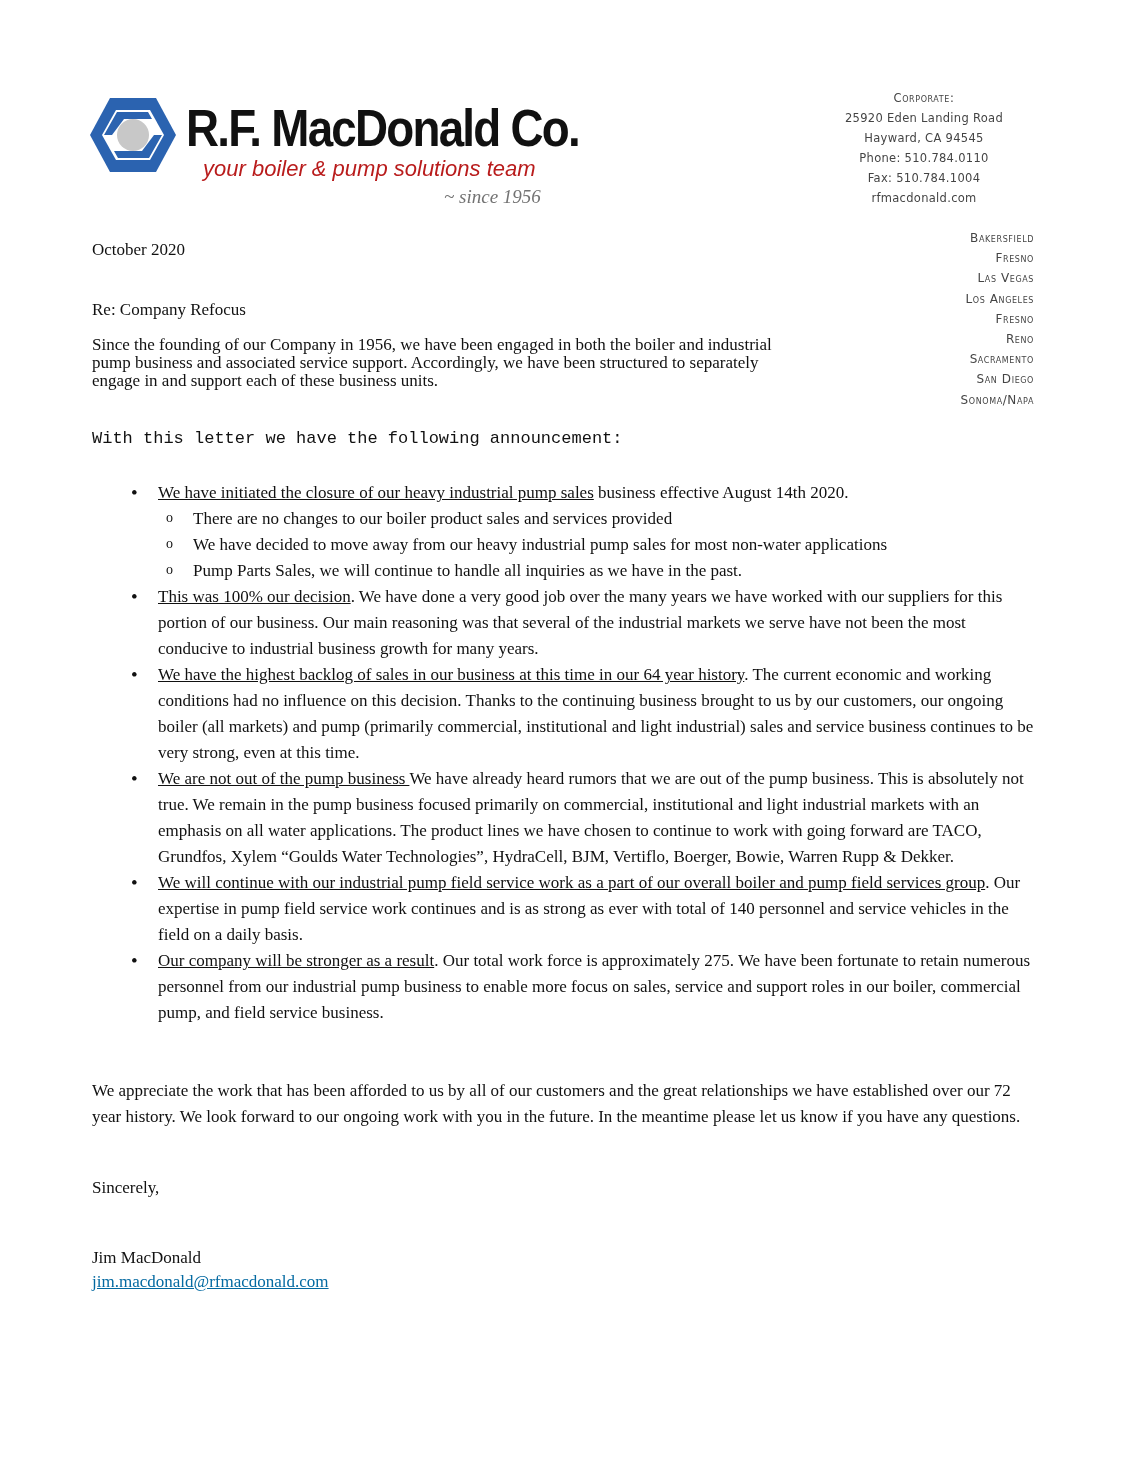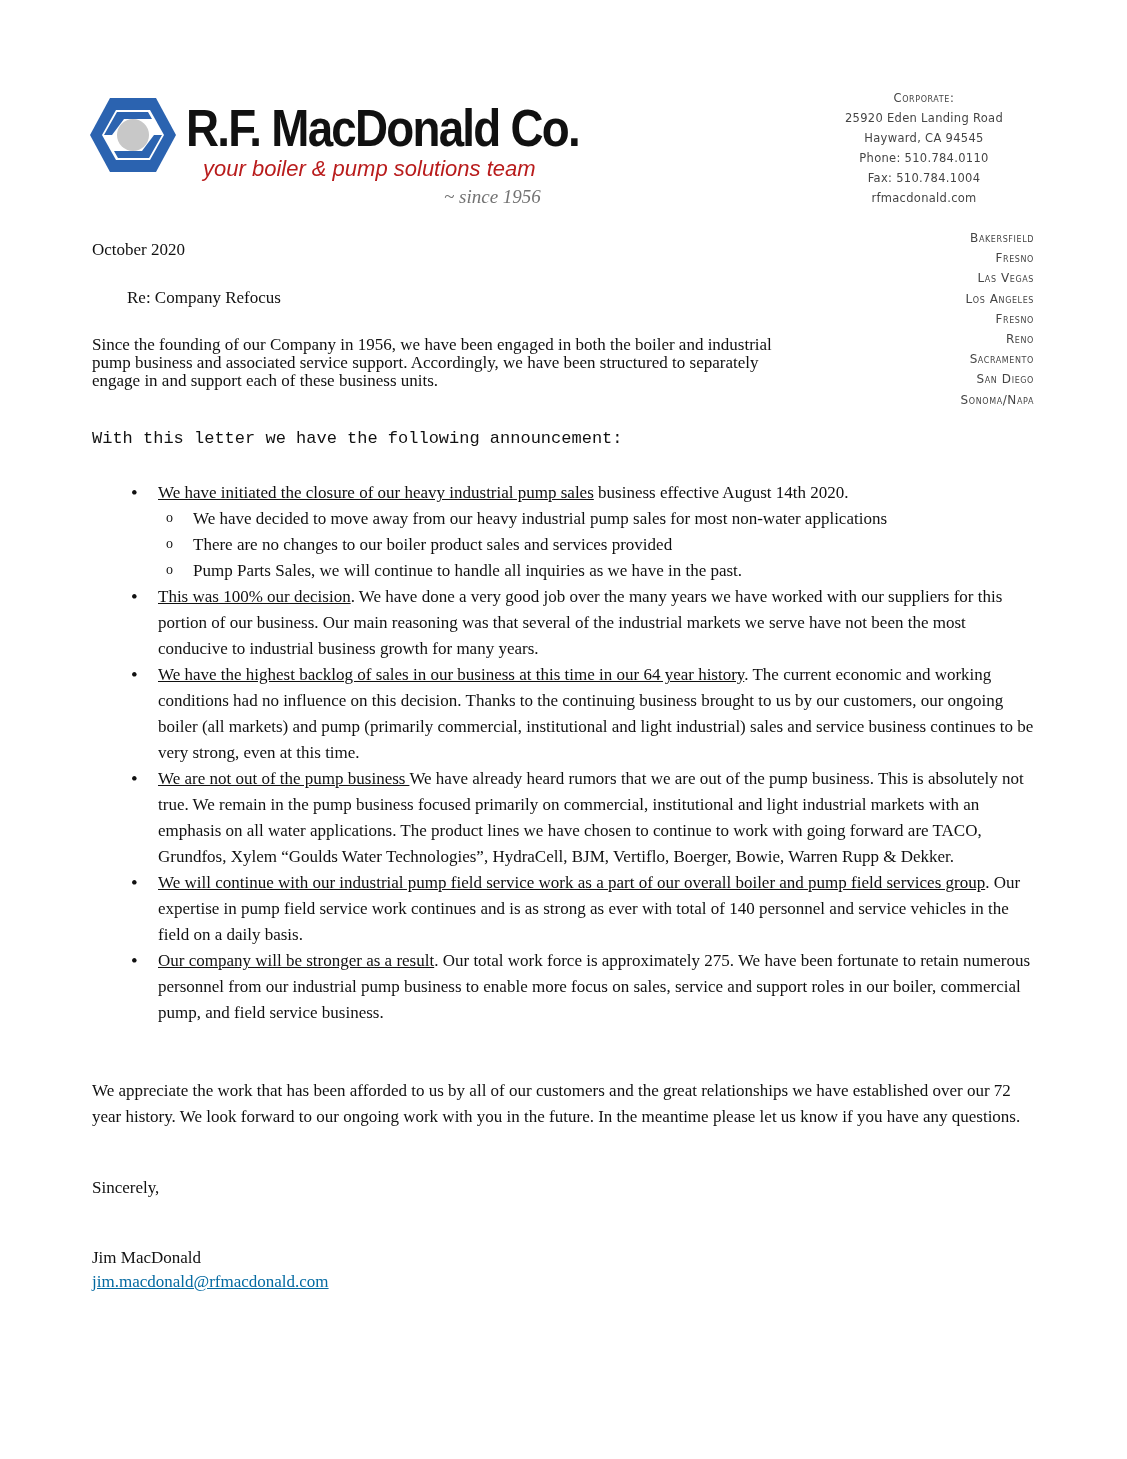--- a/index.html
+++ b/index.html
@@ -15,21 +15,21 @@
 
   
   .corp { position: absolute; right: 106px; top: 88px; width: 220px; text-align: center; font-family: "DejaVu Sans", sans-serif; font-size: 11.5px; line-height: 20px; color: #444; letter-spacing: 0.3px; }
   .corp .cap { font-variant: small-caps; letter-spacing: 0.6px; }
   .offices { position: absolute; right: 106px; top: 228px; width: 200px; text-align: right; font-family: "DejaVu Sans", sans-serif; font-size: 12px; line-height: 20.2px; color: #444; font-variant: small-caps; letter-spacing: 0.6px; }
 
   
   .body { font-family: "Liberation Serif", serif; font-size: 17px; color: #111; }
   .line { position: absolute; white-space: nowrap; }
   .date { left: 92px; top: 240px; }
-  .re { left: 92px; top: 288px; margin-left: 35px; }
+  .re { left: 92px; top: 300px; }
   .para { position: absolute; left: 92px; line-height: 18px; }
   .p1 { top: 336px; width: 710px; }
   .p2 { top: 430px; font-family: Liberation Mono, monospace; }
   .bullets { position: absolute; left: 120px; top: 480px; width: 915px; line-height: 26px; }
   .bullet { position: relative; padding-left: 38px; }
   .bullet::before { content: "\2022"; position: absolute; left: 11px; top: 0; font-size: 19px; }
   .sub { position: relative; padding-left: 73px; }
   .sub::before { content: "o"; position: absolute; left: 46px; top: -1px; font-size: 14px; }
   .u { text-decoration: underline; font-weight: normal; }
   .closing { top: 1078px; width: 940px; line-height: 26px; }
@@ -80,22 +80,22 @@
   <div class="body">
     <div class="line date">October 2020</div>
     <div class="line re">Re: Company Refocus</div>
     <div class="para p1">Since the founding of our Company in 1956, we have been engaged in both the boiler and industrial pump business and associated service support.  Accordingly, we have been structured to separately engage in and support each of these business units.</div>
     <div class="para p2">With this letter we have the following announcement:</div>
 
     <div class="bullets">
       <div class="bullet">
         <span class="u">We have initiated the closure of our heavy industrial pump sales</span><span> business effective August 14th 2020.</span>
       </div>
+      <div class="sub">There are no changes to our boiler product sales and services provided</div>
       <div class="sub">We have decided to move away from our heavy industrial pump sales for most non-water applications</div>
-      <div class="sub">There are no changes to our boiler product sales and services provided</div>
       <div class="sub">Pump Parts Sales, we will continue to handle all inquiries as we have in the past.</div>
       <div class="bullet">
         <span class="u">This was 100% our decision</span><span>.   We have done a very good job over the many years we have worked with our suppliers for this portion of our business.  Our main reasoning was that several of the industrial markets we serve have not been the most conducive to industrial business growth for many years.</span>
       </div>
       <div class="bullet">
         <span class="u">We have the highest backlog of sales in our business at this time in our 64 year history</span><span>. The current economic and working conditions had no influence on this decision.  Thanks to the continuing business brought to us by our customers, our ongoing boiler (all markets) and pump (primarily commercial, institutional and light industrial) sales and service business continues to be very strong, even at this time.</span>
       </div>
       <div class="bullet">
         <span class="u">We are not out of the pump business </span><span>We have already heard rumors that we are out of the pump business.  This is absolutely not true.    We remain in the pump business focused primarily on commercial, institutional and light industrial markets with an emphasis on all water applications.  The product lines we have chosen to continue to work with going forward are TACO, Grundfos, Xylem “Goulds Water Technologies”, HydraCell, BJM, Vertiflo, Boerger, Bowie, Warren Rupp &amp; Dekker.</span>
       </div>

